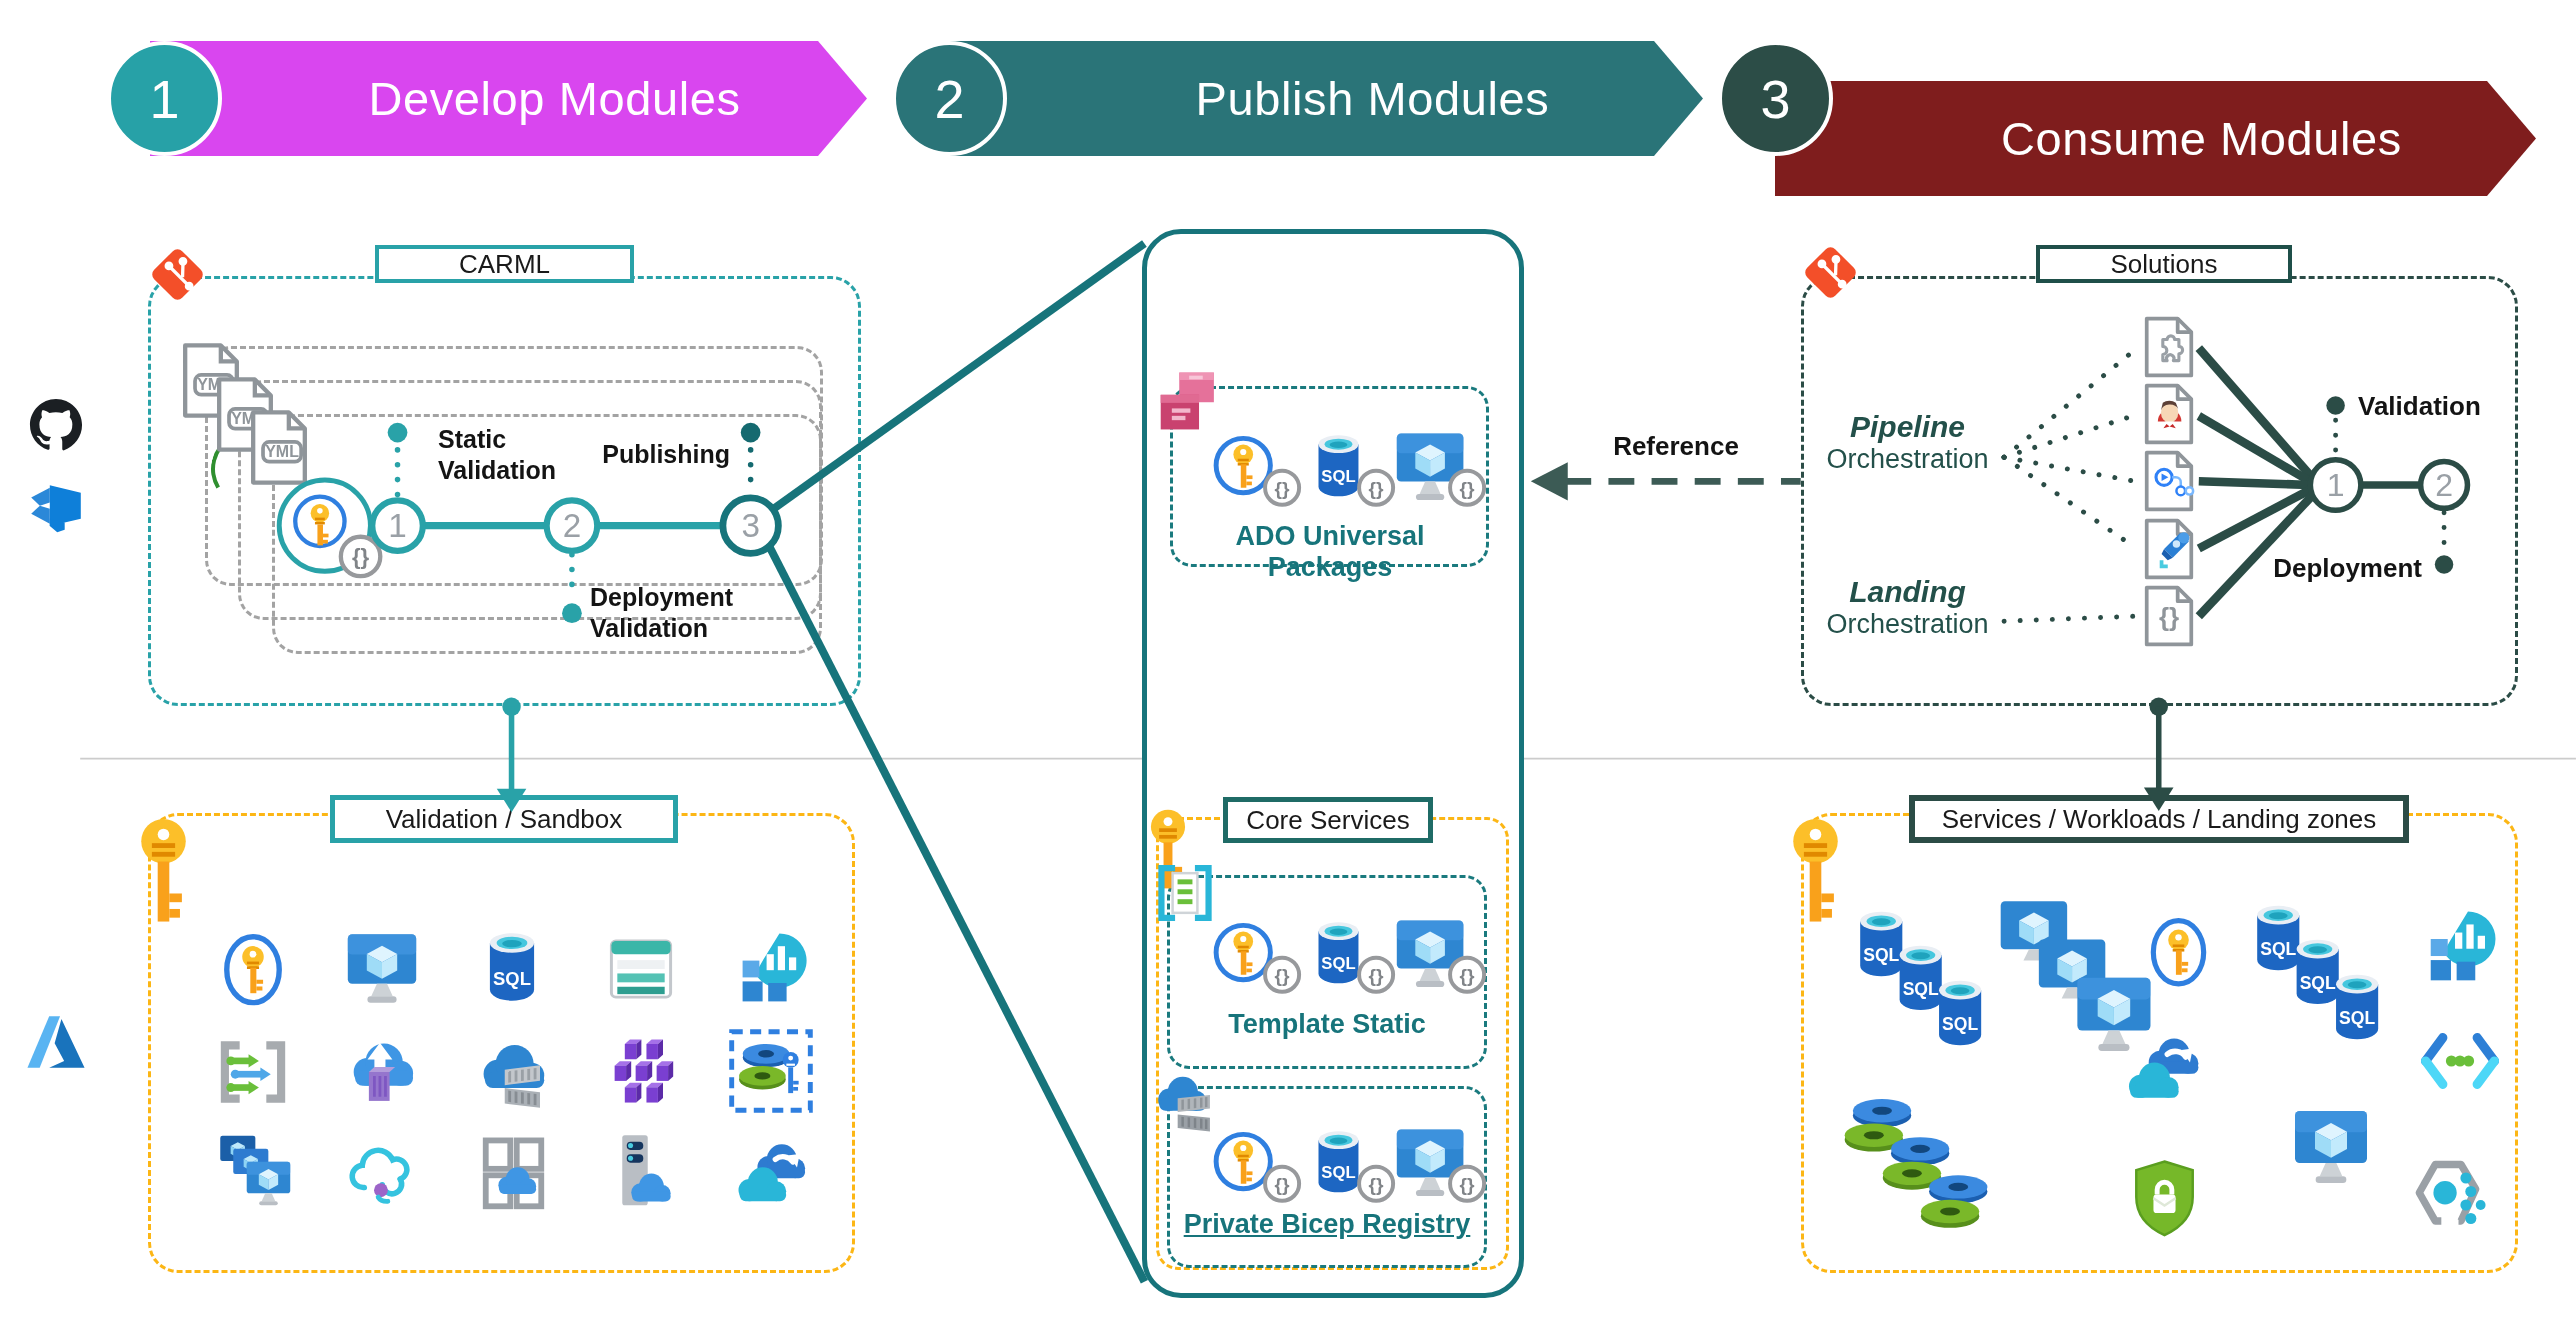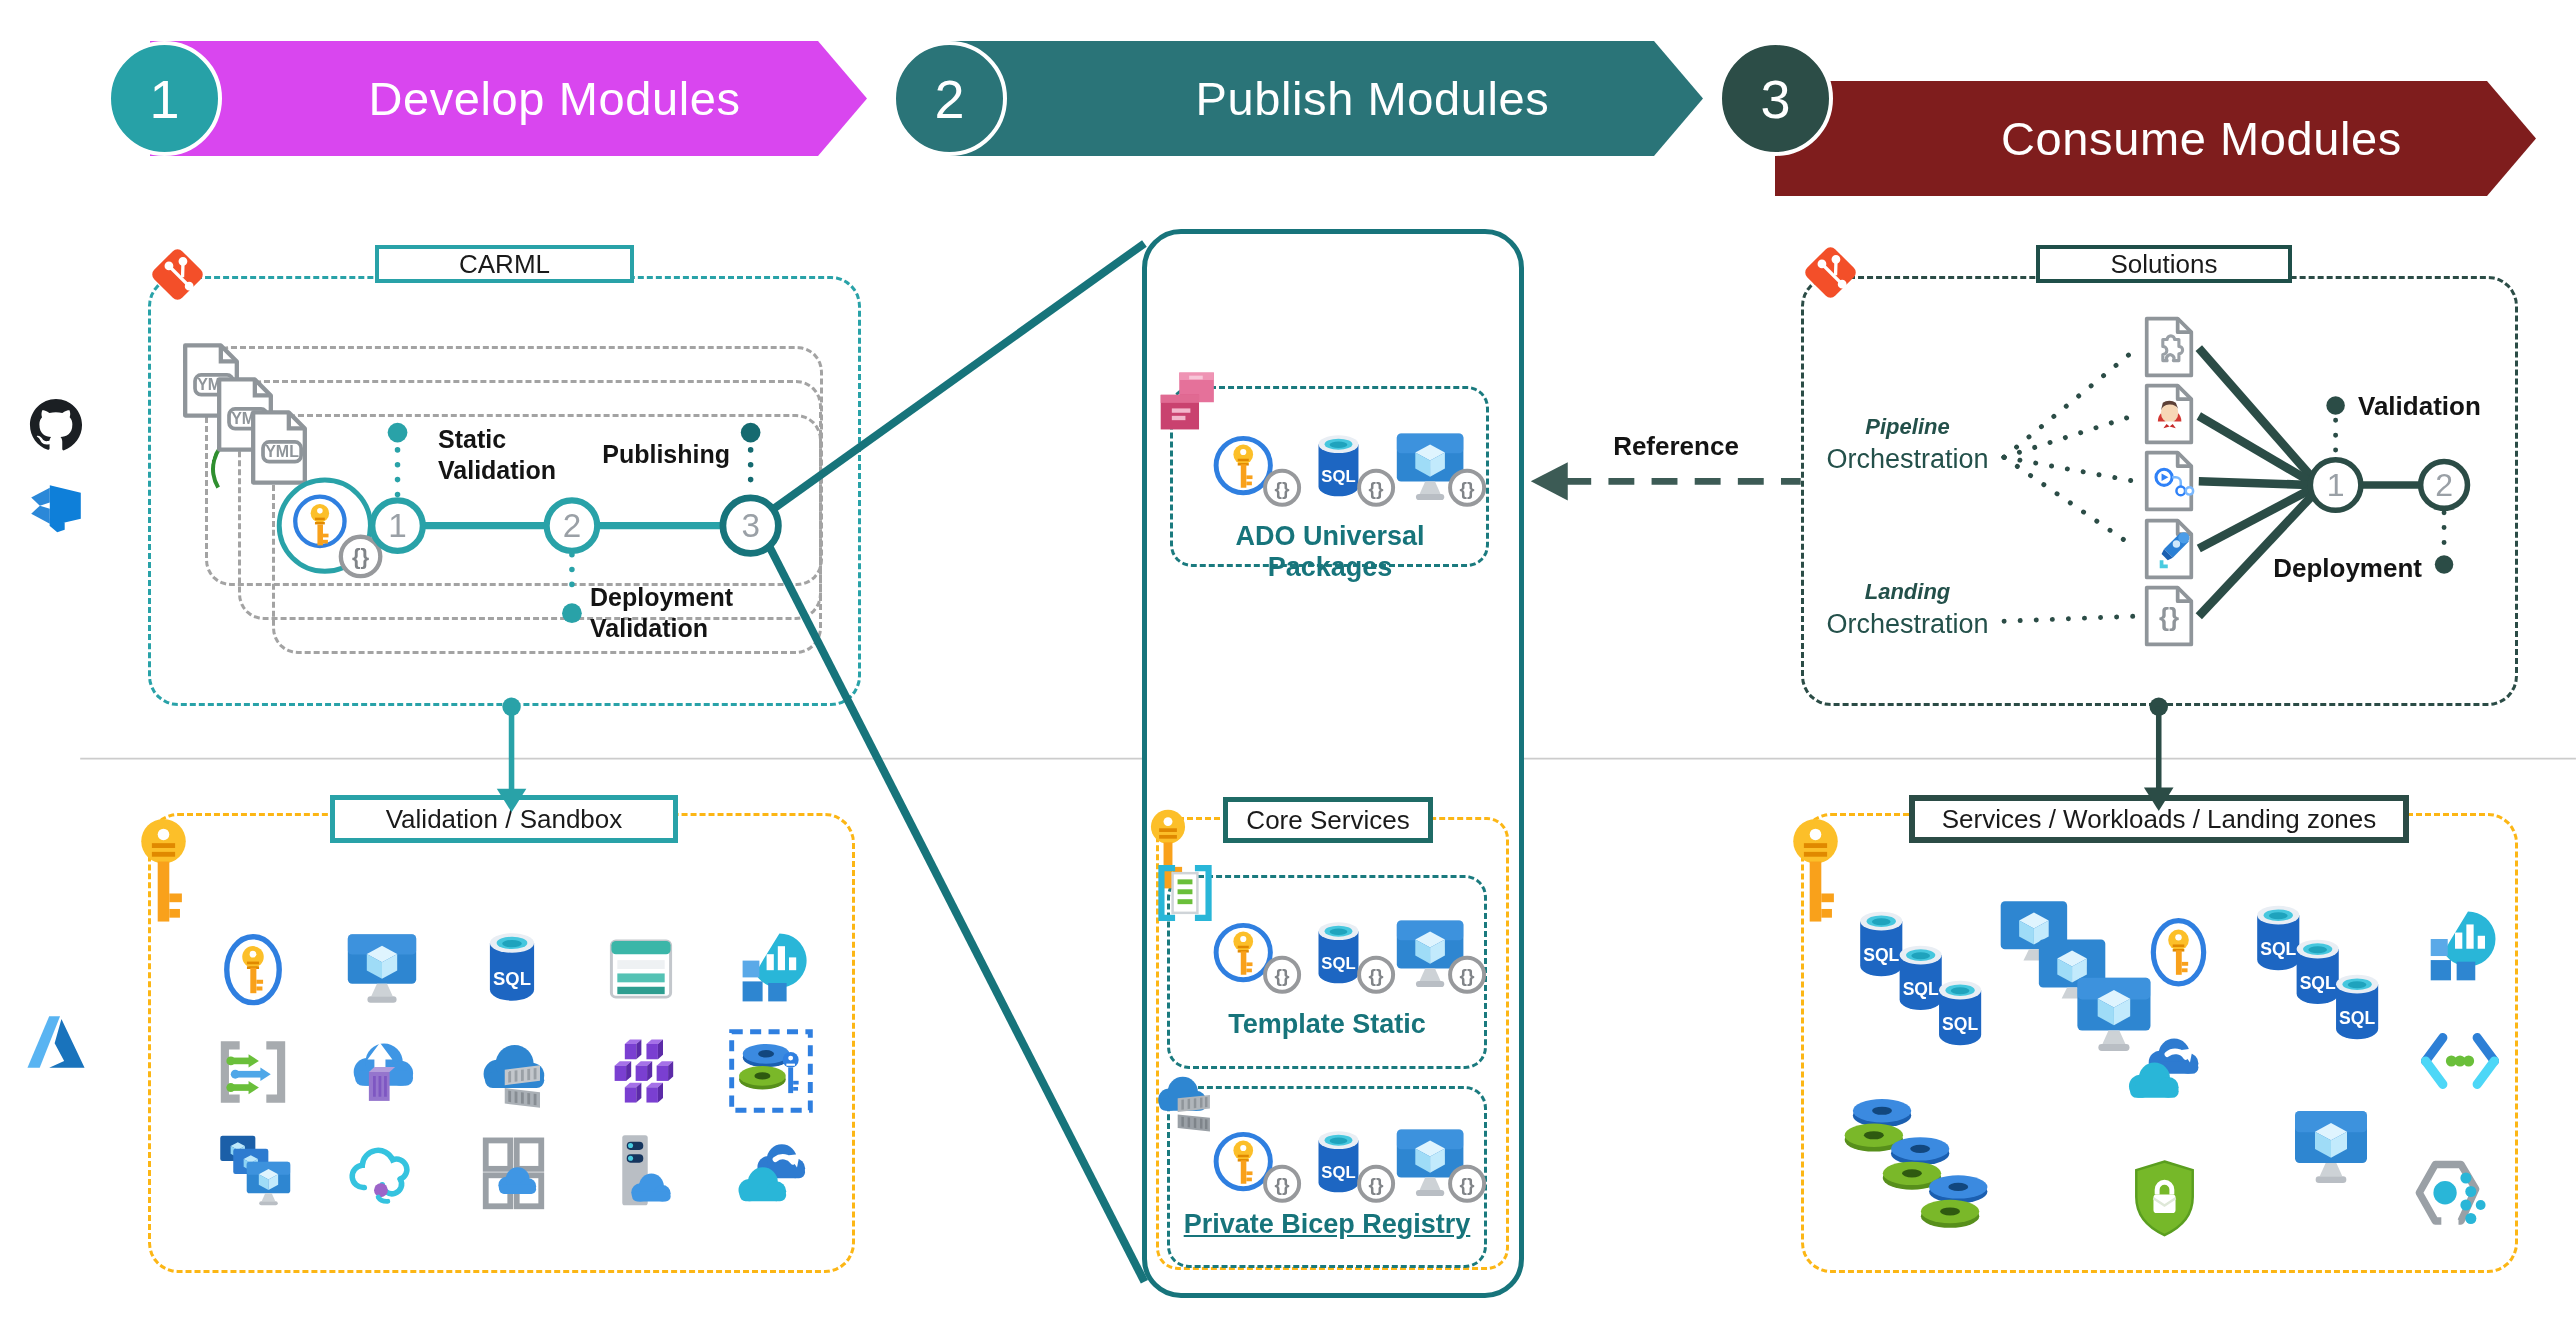--- a/index.html
+++ b/index.html
@@ -12,21 +12,21 @@
                padding-left:92px;box-sizing:border-box;}
   .banner-circle{width:115px;height:115px;border-radius:50%;border:4.3px solid #fff;
                  display:flex;align-items:center;justify-content:center;
                  color:#fff;font-size:54px;font-weight:400;box-sizing:border-box;}
   .titlebox{background:#fff;display:flex;align-items:center;justify-content:center;
             font-weight:normal;color:#1a1a1a;box-sizing:border-box;text-align:center;}
   .dashbox{box-sizing:border-box;border-radius:30px;}
   .mil{color:#141414;font-size:25px;font-weight:600;line-height:31px;}
   .tealTitle{color:#17747b;font-weight:bold;font-size:27px;text-align:center;}
   .orch{color:#23504a;text-align:center;line-height:33px;}
-  .orch .w1{font-style:italic;font-weight:bold;font-size:22px;}
+  .orch .w1{font-style:italic;font-weight:bold;font-size:30px;}
   .orch .w2{font-size:27px;}
   .plainLabel{color:#141414;font-size:26px;font-weight:600;}
 </style>
 </head>
 <body>
 
 <div id="canvas">
 
   <svg class="abs" style="left:0;top:0;z-index:0;" width="2576" height="1336" viewBox="0 0 4180 2168">
     <line x1="130" y1="1231" x2="4180" y2="1231" stroke="#cccccc" stroke-width="3"></line>

